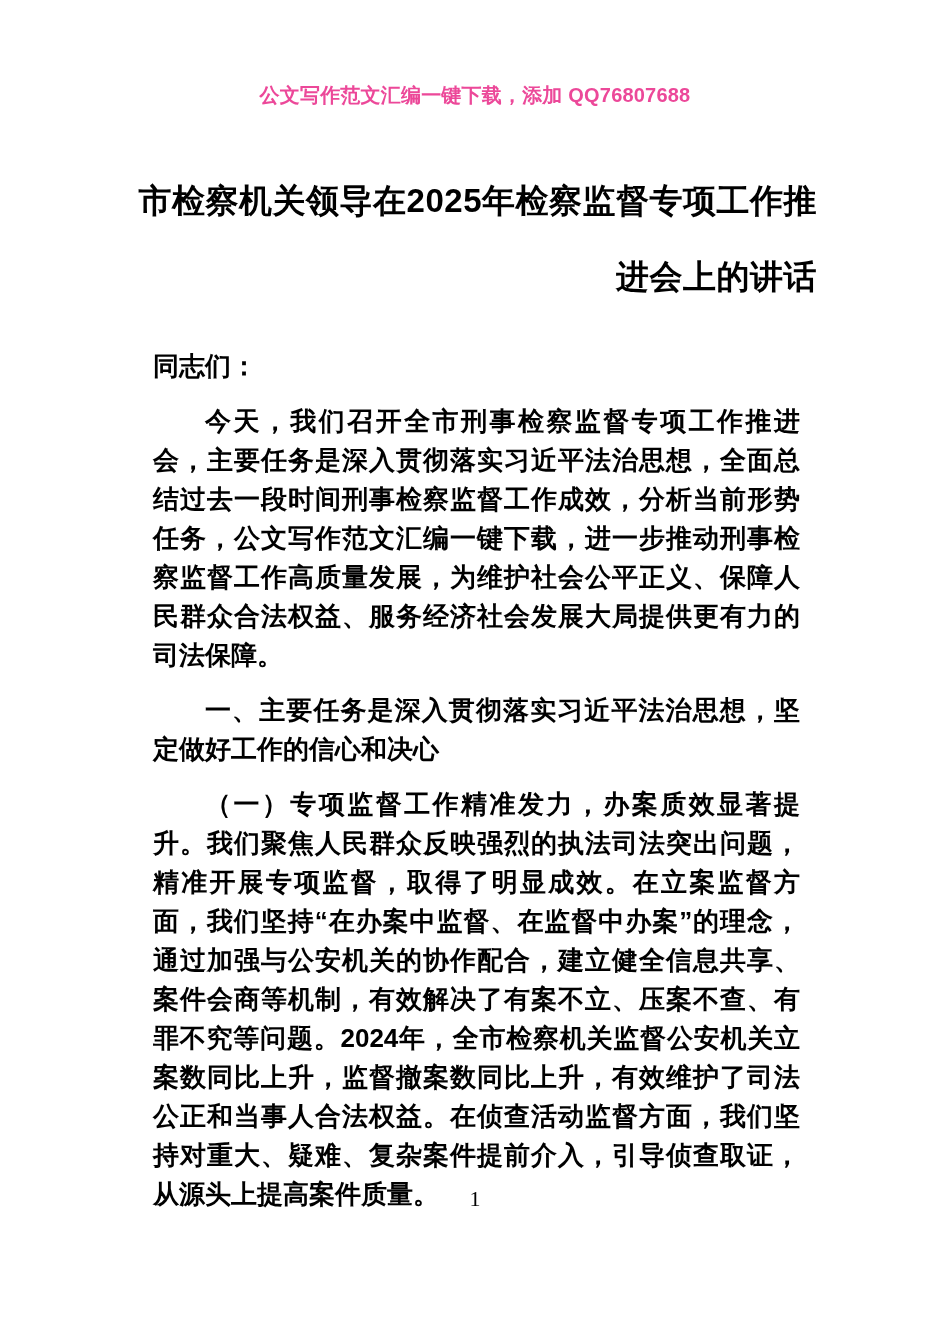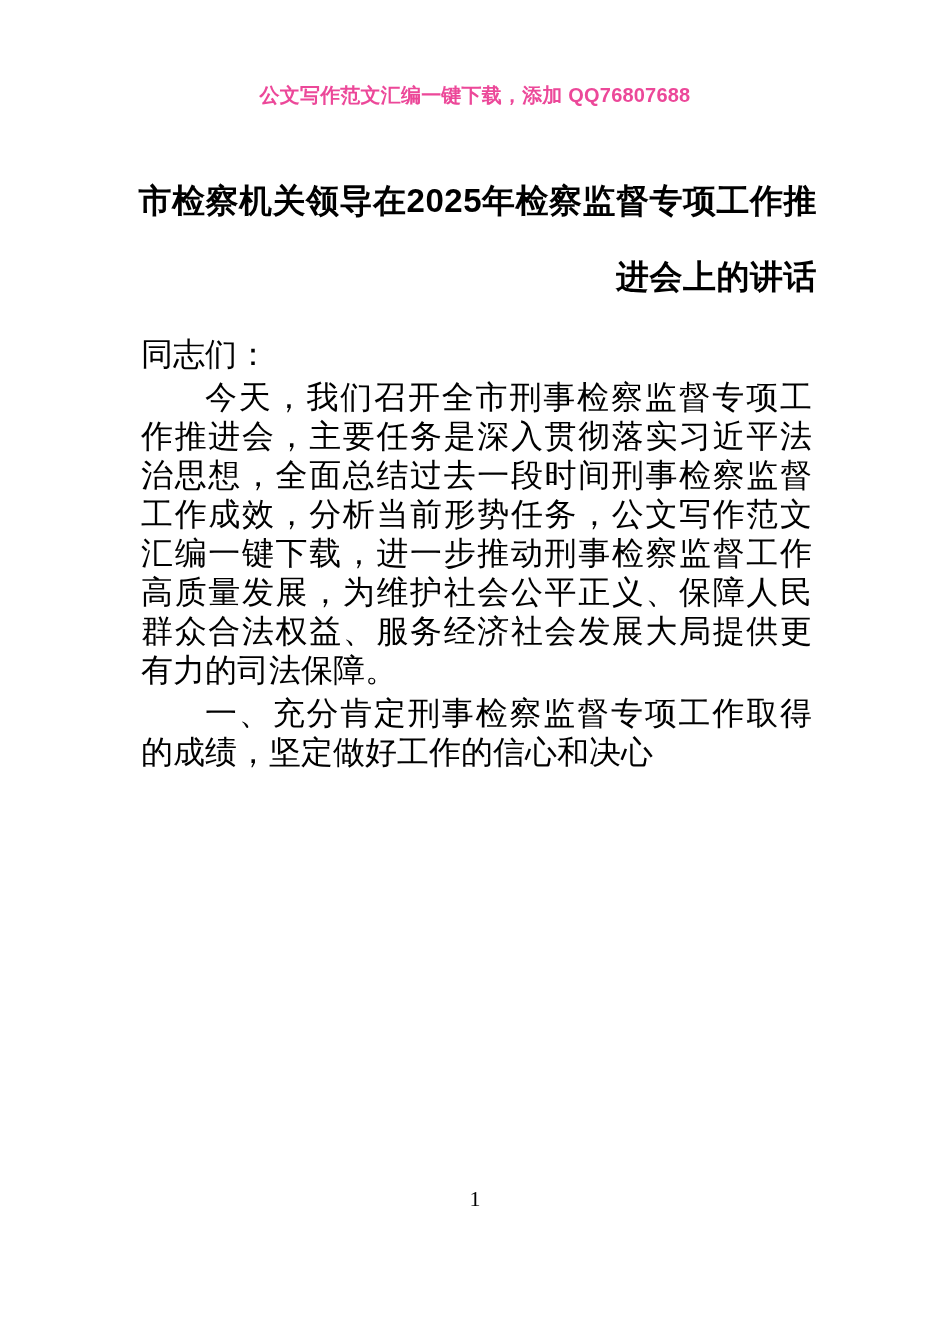--- a/index.html
+++ b/index.html
@@ -51,27 +51,27 @@
 
   
   .body-block {
     position: absolute;
     top: 331px;
     left: 137px;
     width: 679px;
   }
 
   .para {
-    font-size: 32px;
+    font-size: 26px;
     line-height: 39px;
     text-align: justify;
     text-justify: inter-ideograph;
-    margin: 4px;
+    margin: 16px;
     letter-spacing: 0px;
-    font-weight: 400;
+    font-weight: 700;
   }
   .para.indent {
     text-indent: 2em;
   }
 
   
   .page-number {
     position: absolute;
     top: 1186px;
     left: 0;
@@ -89,20 +89,21 @@
 
   <div class="ad-header">公文写作范文汇编一键下载，添加 QQ76807688</div>
 
   <div class="doc-title">市检察机关领导在2025年检察监督专项工作推进会上的讲话</div>
 
   <div class="body-block">
     <p class="para">同志们：</p>
 
     <p class="para indent">今天，我们召开全市刑事检察监督专项工作推进会，主要任务是深入贯彻落实习近平法治思想，全面总结过去一段时间刑事检察监督工作成效，分析当前形势任务，公文写作范文汇编一键下载，进一步推动刑事检察监督工作高质量发展，为维护社会公平正义、保障人民群众合法权益、服务经济社会发展大局提供更有力的司法保障。</p>
 
-    <p class="para indent">一、充分肯定刑事检察监督专项工作取得的成绩，坚定做好工作的信心和决心</p>
+    <p class="para indent">一、主要任务是深入贯彻落实习近平法治思想，坚定做好工作的信心和决心</p>
 
 
+    <p class="para indent">（一）专项监督工作精准发力，办案质效显著提升。我们聚焦人民群众反映强烈的执法司法突出问题，精准开展专项监督，取得了明显成效。在立案监督方面，我们坚持“在办案中监督、在监督中办案”的理念，通过加强与公安机关的协作配合，建立健全信息共享、案件会商等机制，有效解决了有案不立、压案不查、有罪不究等问题。2024年，全市检察机关监督公安机关立案数同比上升，监督撤案数同比上升，有效维护了司法公正和当事人合法权益。在侦查活动监督方面，我们坚持对重大、疑难、复杂案件提前介入，引导侦查取证，从源头上提高案件质量。</p>
   </div>
 
   <div class="page-number">1</div>
 
 </div>
 
 </body></html>

